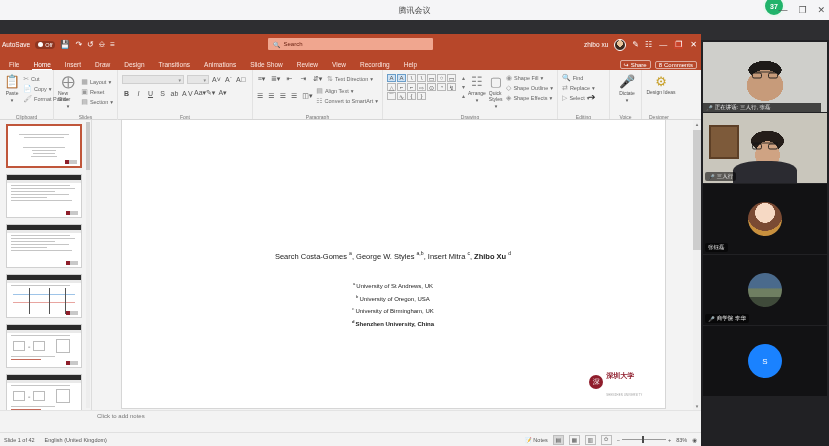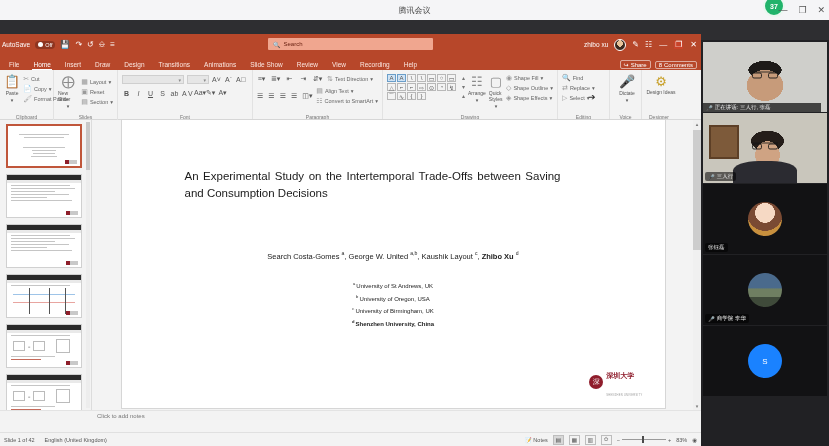--- a/index.html
+++ b/index.html
@@ -633,22 +633,21 @@
                 <div style="width:12px;height:10px;border:1px solid #bbb"></div>
                 <div style="width:14px;height:14px;border:1px solid #bbb;margin-left:8px"></div>
               </div>
               <div class="tline sh"></div>
               <div class="tline sh" style="width:40%;background:#c56a5a"></div>
             </div>
           </div>
 
         <div class="slidestage">
           <div class="slide">
-            <div class="slide-title">An Experimental Study on the Intertemporal Trade-Offs between Saving and Consumption Decisions</div>
-            <div class="slide-authors" id="slide-authors"><span>Search Costa-Gomes </span><sup>a</sup><span>, George W. United </span><sup>a,b</sup><span>, Kaushik Layout </span><sup>c</sup><span>, </span><span class="b">Zhibo Xu </span><sup>d</sup></div>
+            <div class="slide-authors" id="slide-authors"><span>Search Costa-Gomes </span><sup>a</sup><span>, George W. Styles </span><sup>a,b</sup><span>, Insert Mitra </span><sup>c</sup><span>, </span><span class="b">Zhibo Xu </span><sup>d</sup></div>
             <div class="slide-affils" id="slide-affils">
                 <div><sup>a </sup><span>University of St Andrews, UK</span></div>
                 <div><sup>b </sup><span>University of Oregon, USA</span></div>
                 <div><sup>c </sup><span>University of Birmingham, UK</span></div>
                 <div class="b"><sup>d </sup><span>Shenzhen University, China</span></div>
               </div>
             <div class="slide-logo">
               <span class="logo-seal">深</span>
               <span>
                 <span class="logo-txt">深圳大学</span><br>

